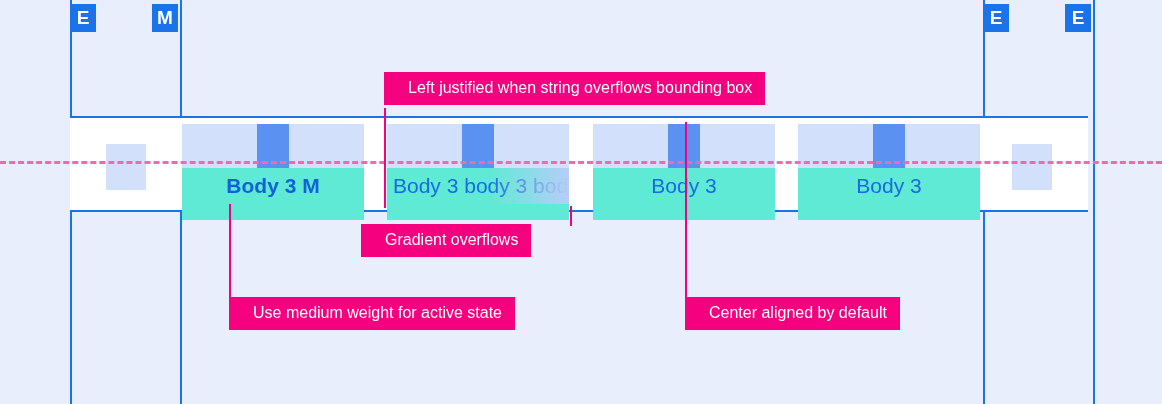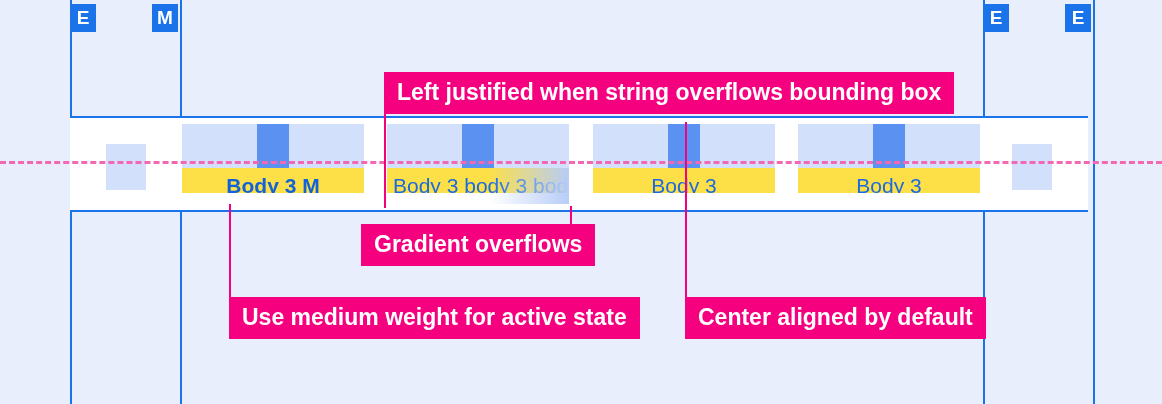--- a/index.html
+++ b/index.html
@@ -85,22 +85,22 @@
     transform: translateX(-50%);
     width: 32px;
     height: 44px;
     background: #5b91f0;
   }
   .cell .label-area {
     position: absolute;
     left: 0;
     top: 44px;
     width: 100%;
-    height: 25px;
-    background: #fde047;
+    height: 52px;
+    background: #5eead4;
     overflow: hidden;
   }
   .cell .label {
     position: absolute;
     top: 0;
     line-height: 36px;
     font-size: 21px;
     color: #1a6ae0;
     white-space: nowrap;
     font-family: "Liberation Sans", sans-serif;
@@ -135,23 +135,23 @@
     width: 1162px;
     height: 0;
     border-top: 3px dashed #f268b3;
   }
 
   
   .note {
     position: absolute;
     background: #f5007e;
     color: #ffffff;
-    font-size: 23px;
-    font-weight: bold;
-    padding: 7px 13px 8px 13px;
+    font-size: 16px;
+    font-weight: normal;
+    padding: 7px 13px 8px 24px;
     white-space: nowrap;
     font-family: "Liberation Sans", sans-serif;
     box-sizing: border-box;
   }
   .leader {
     position: absolute;
     width: 2px;
     background: #f5007e;
   }
 </style>

